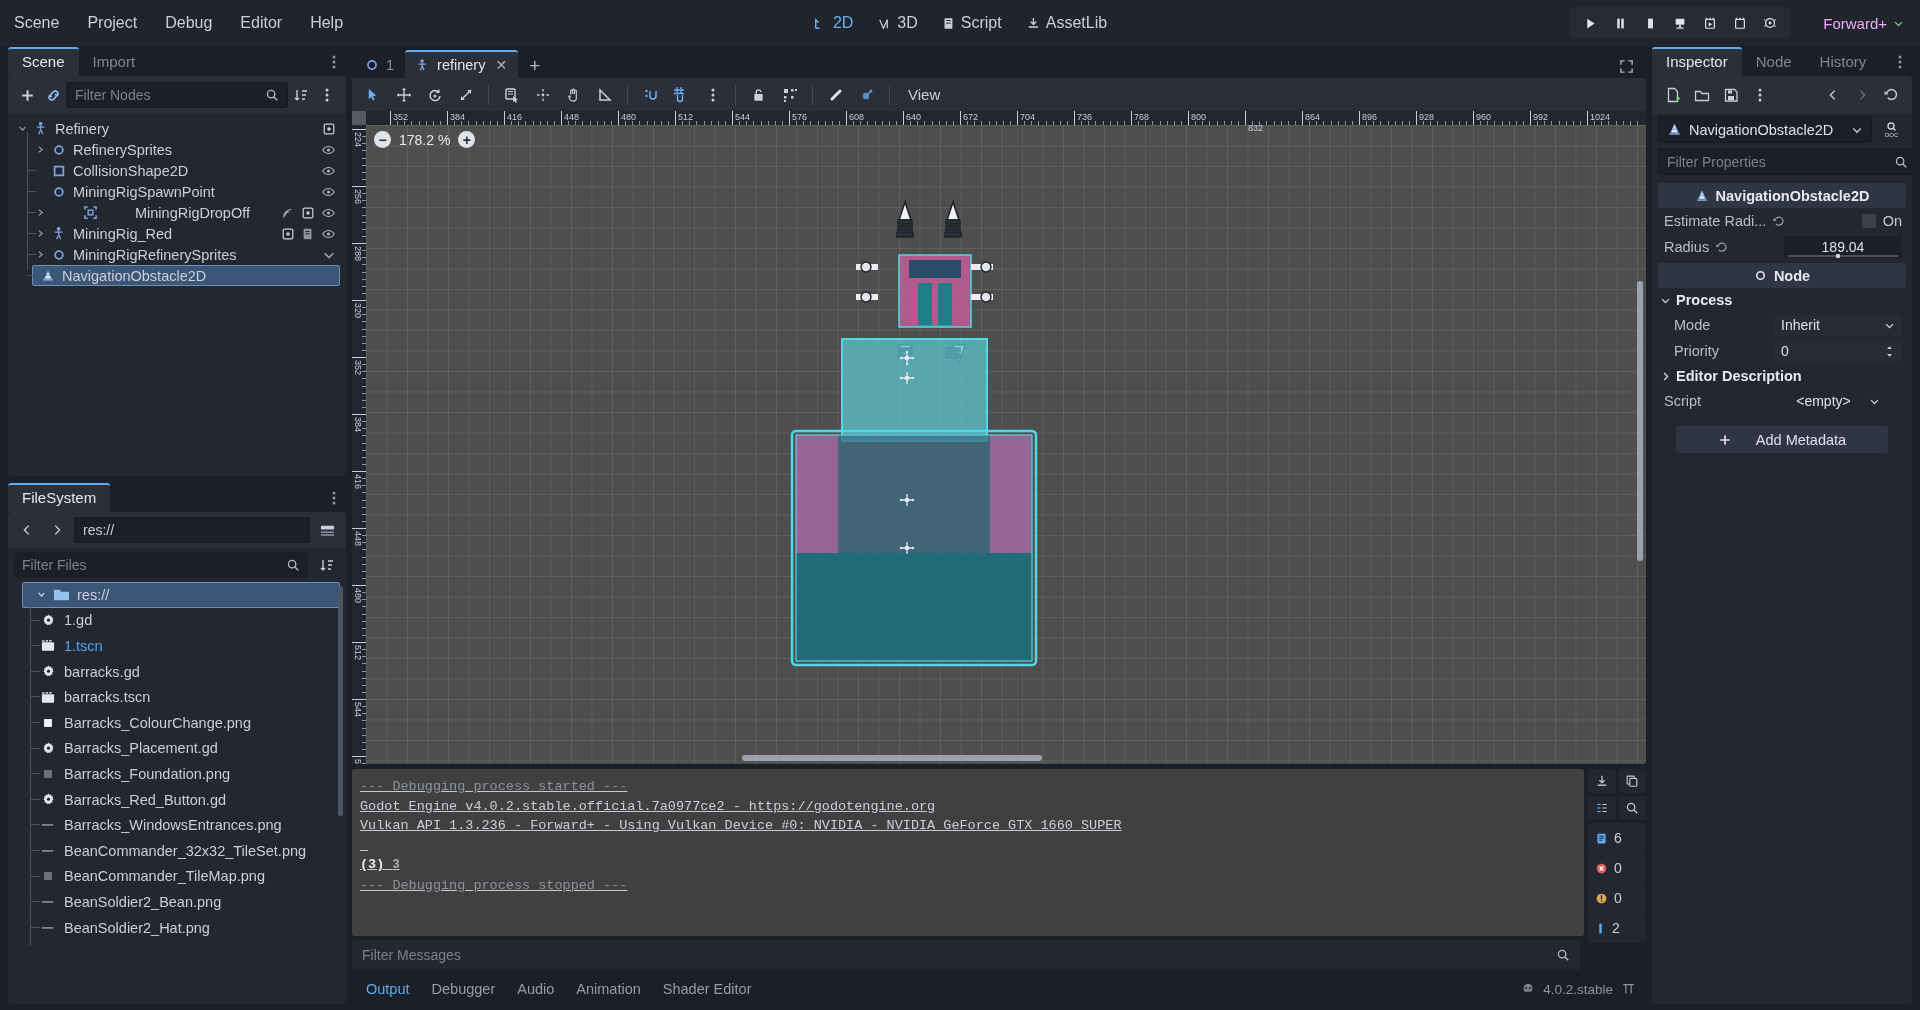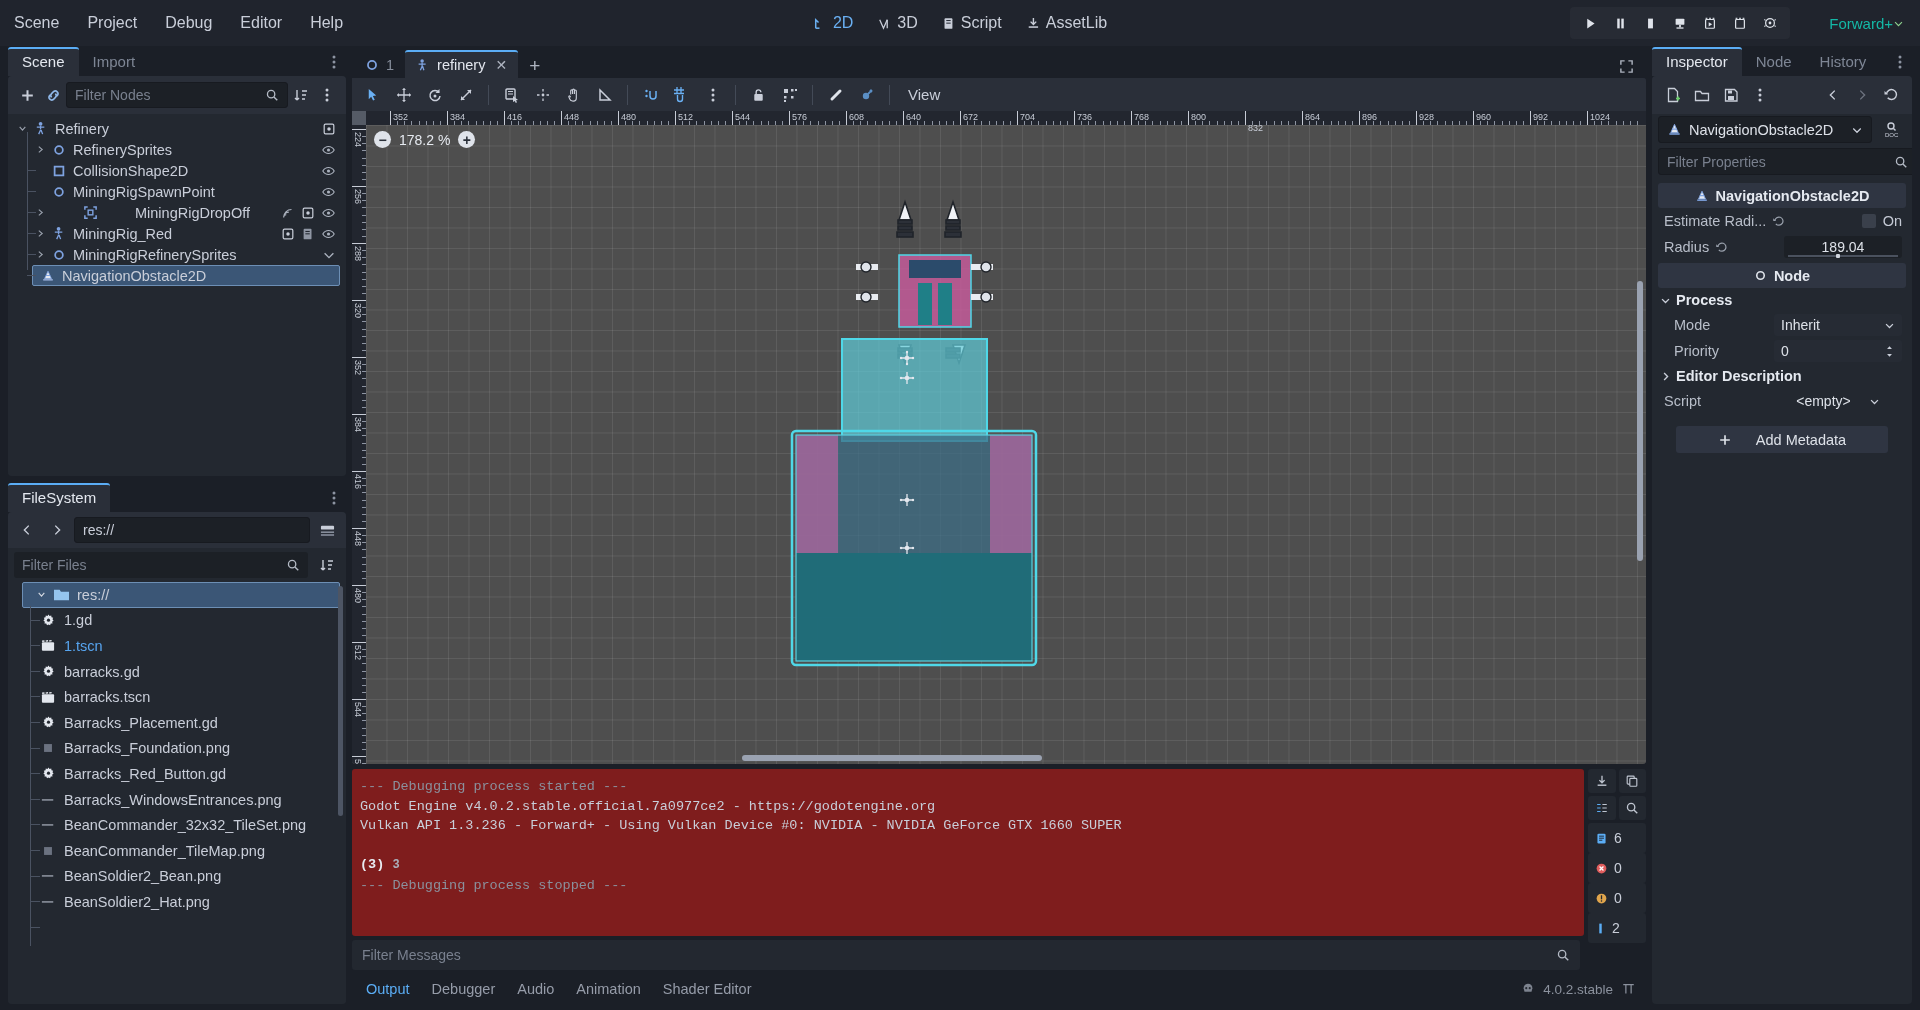--- a/index.html
+++ b/index.html
@@ -29,22 +29,22 @@
     font-size:16px;color:#c9ced9;cursor:pointer;
   }
   .mode-btn.active{color:#6ab0f3;}
   .mode-btn svg{flex:0 0 auto;}
   #run-bar{
     position:absolute; right:130px; display:flex; align-items:center; gap:2px;
     background:#272b34; border-radius:4px; padding:3px 6px;
   }
   .run-btn{width:28px;height:26px;display:flex;align-items:center;justify-content:center;border-radius:3px;cursor:pointer;}
   #renderer-sel{
-    position:absolute; right:16px; display:flex;align-items:center;
-    color:#14b8a6; font-size:15px; cursor:pointer;
+    position:absolute; right:16px; display:flex;align-items:center;gap:6px;
+    color:#f0abfc; font-size:15px; cursor:pointer;
   }
 
   
   #main{ height:964px; display:flex; }
 
   
   #left-dock{ width:352px; display:flex; flex-direction:column; background:#1b1f27; padding:0 6px 6px 8px;}
   .dock-panel{background:#232830;border-radius:4px;display:flex;flex-direction:column;overflow:hidden;}
   .dock-tabs{display:flex;align-items:flex-end;background:#1b1f27;height:30px;position:relative;}
   .dock-tab{
@@ -126,22 +126,22 @@
   #zoomctl{position:absolute;left:22px;top:20px;display:flex;align-items:center;gap:8px;z-index:8;}
   .zbtn{width:17px;height:17px;border-radius:50%;background:#dfe3ea;color:#2a2f39;display:flex;align-items:center;justify-content:center;font-size:14px;line-height:1;cursor:pointer;font-weight:bold;}
   #zoomval{font-size:14px;color:#e6eaf0;}
   #hscroll{position:absolute;bottom:3px;left:390px;width:300px;height:6px;background:#9aa2b1;border-radius:3px;z-index:8;}
   #vscroll{position:absolute;right:3px;top:170px;width:6px;height:280px;background:#9aa2b1;border-radius:3px;z-index:8;}
 
   
   #bottom{height:235px;display:flex;flex-direction:column;background:#1b1f27;margin-top:5px;}
   #output-area{flex:1;display:flex;min-height:0;}
   #output-log{
-    flex:1;background:#7f1d1d;border-radius:3px;padding:8px 8px 4px 8px;overflow:hidden;
-    font-family:"Liberation Mono", monospace; font-size:13.5px; line-height:19.5px;
+    flex:1;background:#404040;border-radius:3px;padding:8px 8px 4px 8px;overflow:hidden;
+    font-family:"Liberation Mono", monospace; font-size:13.5px; line-height:19.5px;text-decoration:underline;
   }
   .log-dim{color:#8b919d;}
   .log-norm{color:#c9ced9;}
   .log-bold{color:#e8ecf2;font-weight:bold;}
   .log-small{color:#aab0bb;font-size:12px;}
   #output-side{width:62px;display:flex;flex-direction:column;align-items:stretch;gap:3px;padding-left:4px;}
   .os-row{display:flex;gap:3px;}
   .os-ico{flex:1;height:24px;display:flex;align-items:center;justify-content:center;border-radius:3px;background:#232830;cursor:pointer;color:#c0c6d1;}
   .os-count{display:flex;align-items:center;gap:6px;height:30px;background:#232830;border-radius:3px;padding:0 7px;font-size:14px;cursor:pointer;}
   #filter-messages{
@@ -633,20 +633,29 @@
             <span style="width:16px;"></span>
             <span class="fs-ico">
               <svg width="16" height="15" viewBox="0 0 17 16">
                 <rect x="2" y="4.5" width="13" height="9" rx="1" fill="#e3e7ee"></rect>
                 <rect x="2.2" y="2.6" width="2.6" height="1.5" fill="#e3e7ee" transform="rotate(-8 3.5 3.3)"></rect>
                 <rect x="6" y="2.4" width="2.6" height="1.5" fill="#e3e7ee" transform="rotate(-8 7.3 3.1)"></rect>
                 <rect x="9.8" y="2.2" width="2.6" height="1.5" fill="#e3e7ee" transform="rotate(-8 11.1 2.9)"></rect>
               </svg>
             </span>
             <span style="">barracks.tscn</span>
+          </div>
+          <div class="fs-row">
+            <span style="width:16px;"></span>
+            <span class="fs-ico">
+              <svg width="14" height="14" viewBox="0 0 16 16">
+                <rect x="3.5" y="3.5" width="9" height="9" fill="#f0f2f6"></rect>
+              </svg>
+            </span>
+            <span style="">Barracks_ColourChange.png</span>
           </div>
           <div class="fs-row">
             <span style="width:16px;"></span>
             <span class="fs-ico">
               <svg width="15" height="15" viewBox="0 0 16 16">
                 <path d="M8 1.6l1.1 1.5 1.8-.5.3 1.9 1.8.5-.8 1.7 1.2 1.4-1.5 1.2.4 1.8-1.9.2-.7 1.8-1.7-.9-1.6.9-.8-1.8-1.9-.2.4-1.8L2.6 8.1l1.2-1.4L3 5l1.8-.5.3-1.9 1.8.5z" fill="#e3e7ee"></path>
                 <circle cx="8" cy="7.6" r="1.7" fill="#232830"></circle>
               </svg>
             </span>
             <span style="">Barracks_Placement.gd</span>

